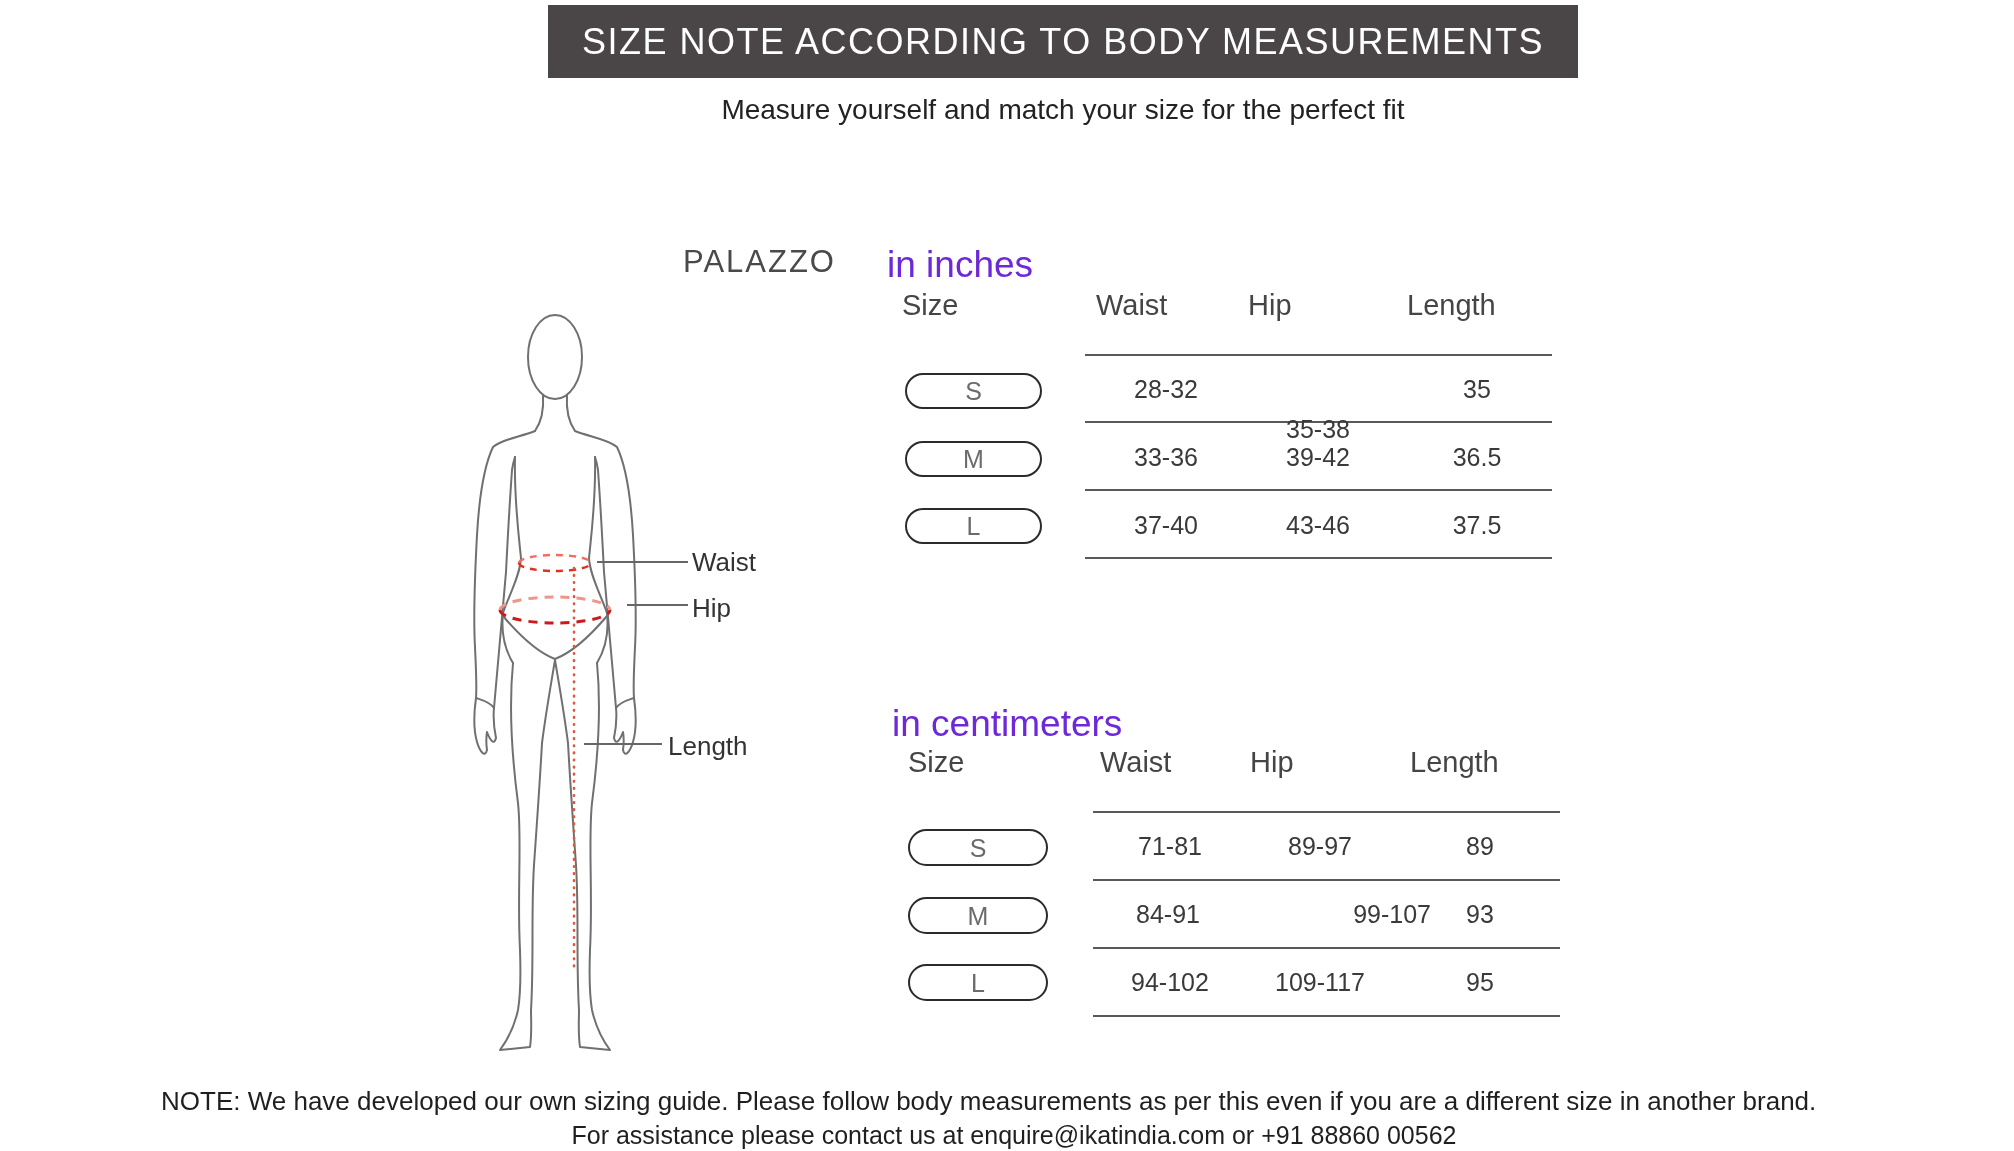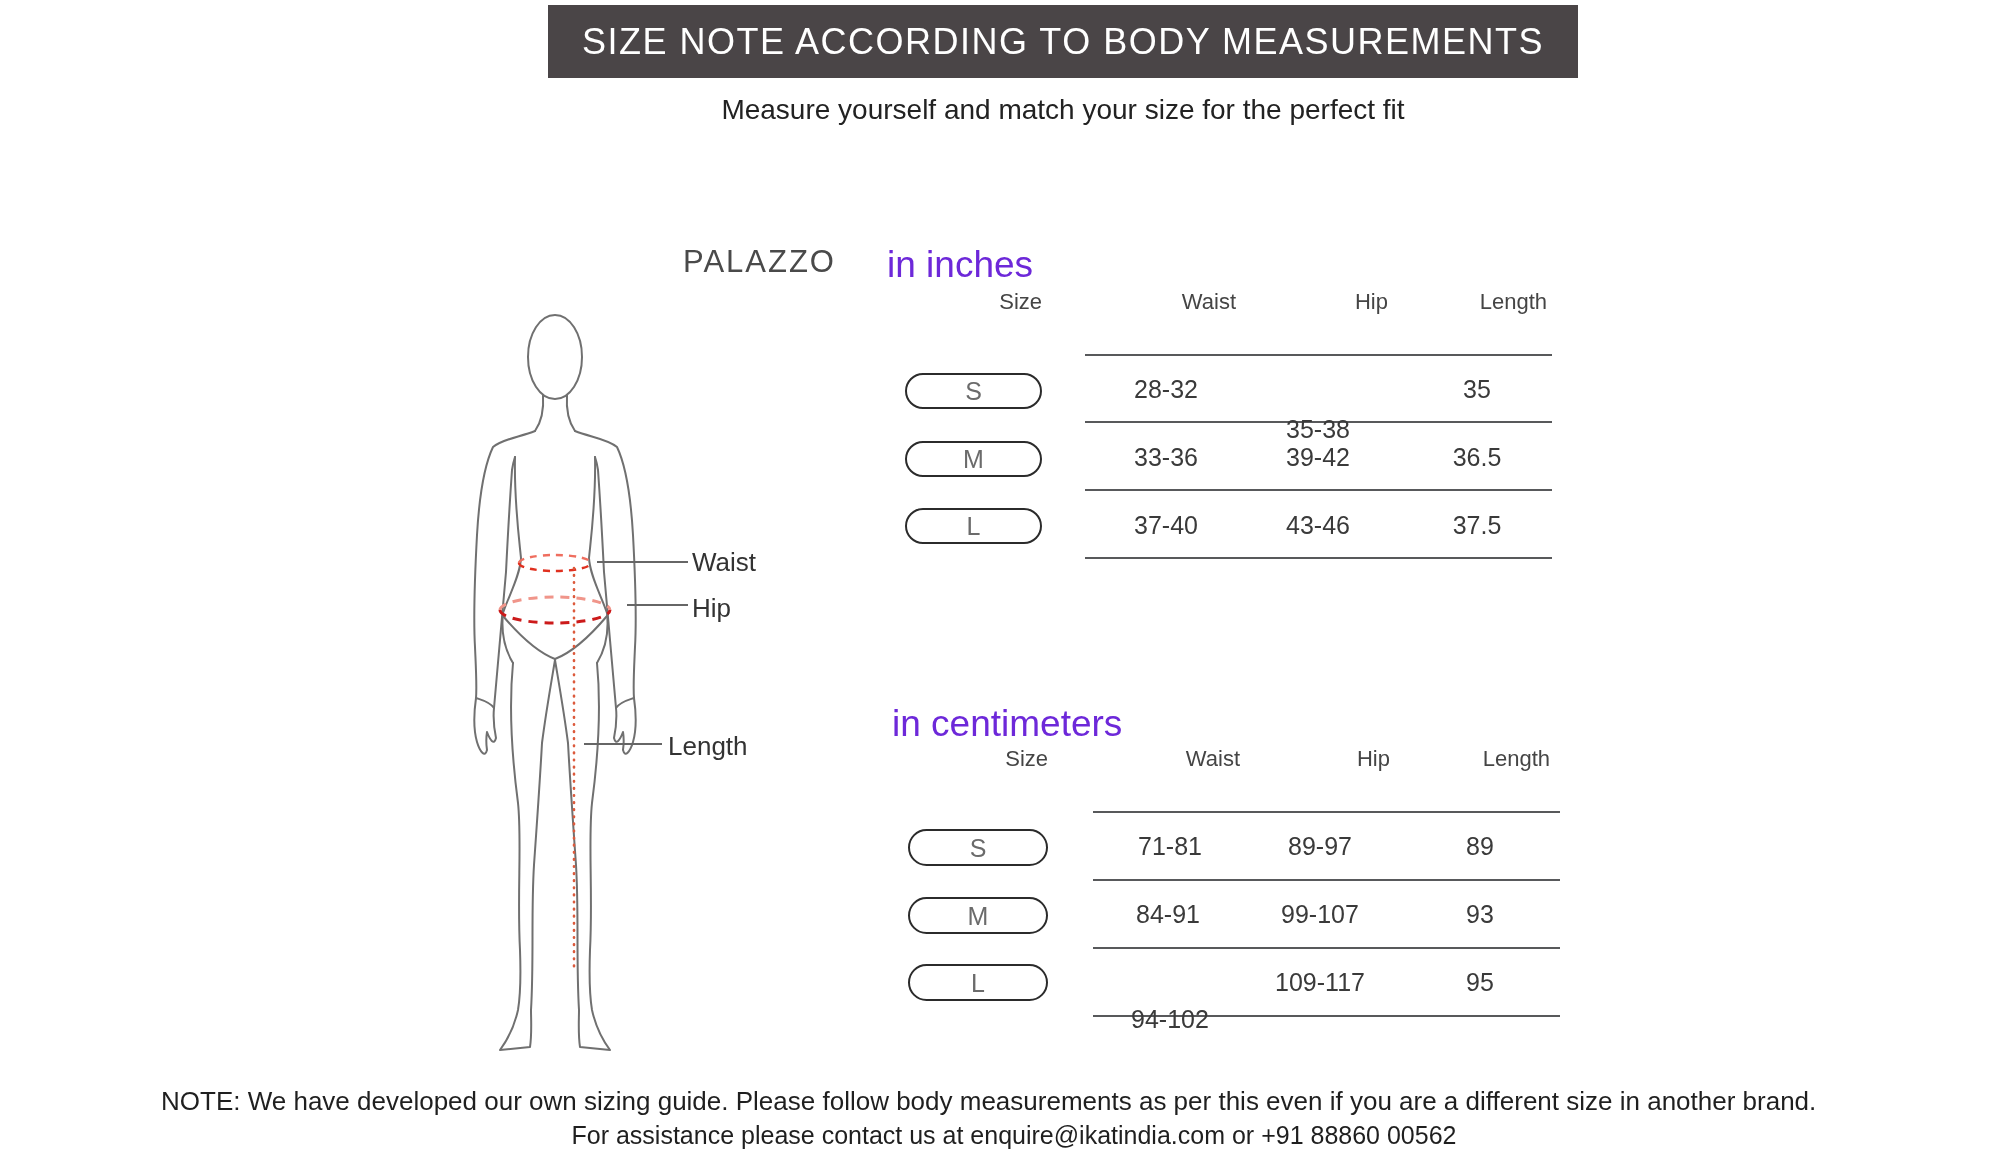--- a/index.html
+++ b/index.html
@@ -18,21 +18,21 @@
   }
   .subtitle {
     left:548px; top:94px; width:1030px; text-align:center;
     font-size:28px; color:#222222; white-space:nowrap;
   }
   .product-name {
     left:683px; top:244px; font-size:31px; letter-spacing:2px; color:#4a4a4a;
   }
   .unit-label { font-size:37px; color:#6d28d9; white-space:nowrap; }
   .hdr {
-    width:140px; text-align:right; font-size:22px; color:#454545; white-space:nowrap;
+    width:140px; text-align:left; font-size:29px; color:#454545; white-space:nowrap;
   }
   .rule { width:467px; height:2px; background:#58595b; }
   .pill {
     width:137px; height:36px; border:2px solid #2b2b2b; border-radius:20px;
     text-align:center; font-size:25px; color:#6b6b6b; line-height:33px;
   }
   .pill.cm { width:140px; height:37px; line-height:34px; }
   .cell {
     width:140px; height:38px; line-height:38px; text-align:center;
     font-size:25px; color:#3a3a3a; white-space:nowrap;
@@ -143,22 +143,22 @@
 <div class="abs rule" style="left:1093px; top:947px;"></div>
 <div class="abs rule" style="left:1093px; top:1015px;"></div>
 
 <div class="abs pill cm" style="left:908px; top:829px;">S</div>
 <div class="abs cell" style="left:1100px; top:827px;">71-81</div>
 <div class="abs cell" style="left:1250px; top:827px;">89-97</div>
 <div class="abs cell" style="left:1410px; top:827px;">89</div>
 
 <div class="abs pill cm" style="left:908px; top:897px;">M</div>
 <div class="abs cell" style="left:1098px; top:895px;">84-91</div>
-<div class="abs cell" style="left:1250px; top:895px;">99-107</div>
+<div class="abs cell" style="left:1291px; top:895px;text-align:right;">99-107</div>
 <div class="abs cell" style="left:1410px; top:895px;">93</div>
 
 <div class="abs pill cm" style="left:908px; top:964px;">L</div>
-<div class="abs cell" style="left:1100px; top:1000px;">94-102</div>
+<div class="abs cell" style="left:1100px; top:963px;">94-102</div>
 <div class="abs cell" style="left:1250px; top:963px;">109-117</div>
 <div class="abs cell" style="left:1410px; top:963px;">95</div>
 
 <div class="abs footer-note">NOTE: We have developed our own sizing guide. Please follow body measurements as per this even if you are a different size in another brand.</div>
 <div class="abs footer-assist">For assistance please contact us at enquire@ikatindia.com or +91 88860 00562</div>
 
 </body></html>

